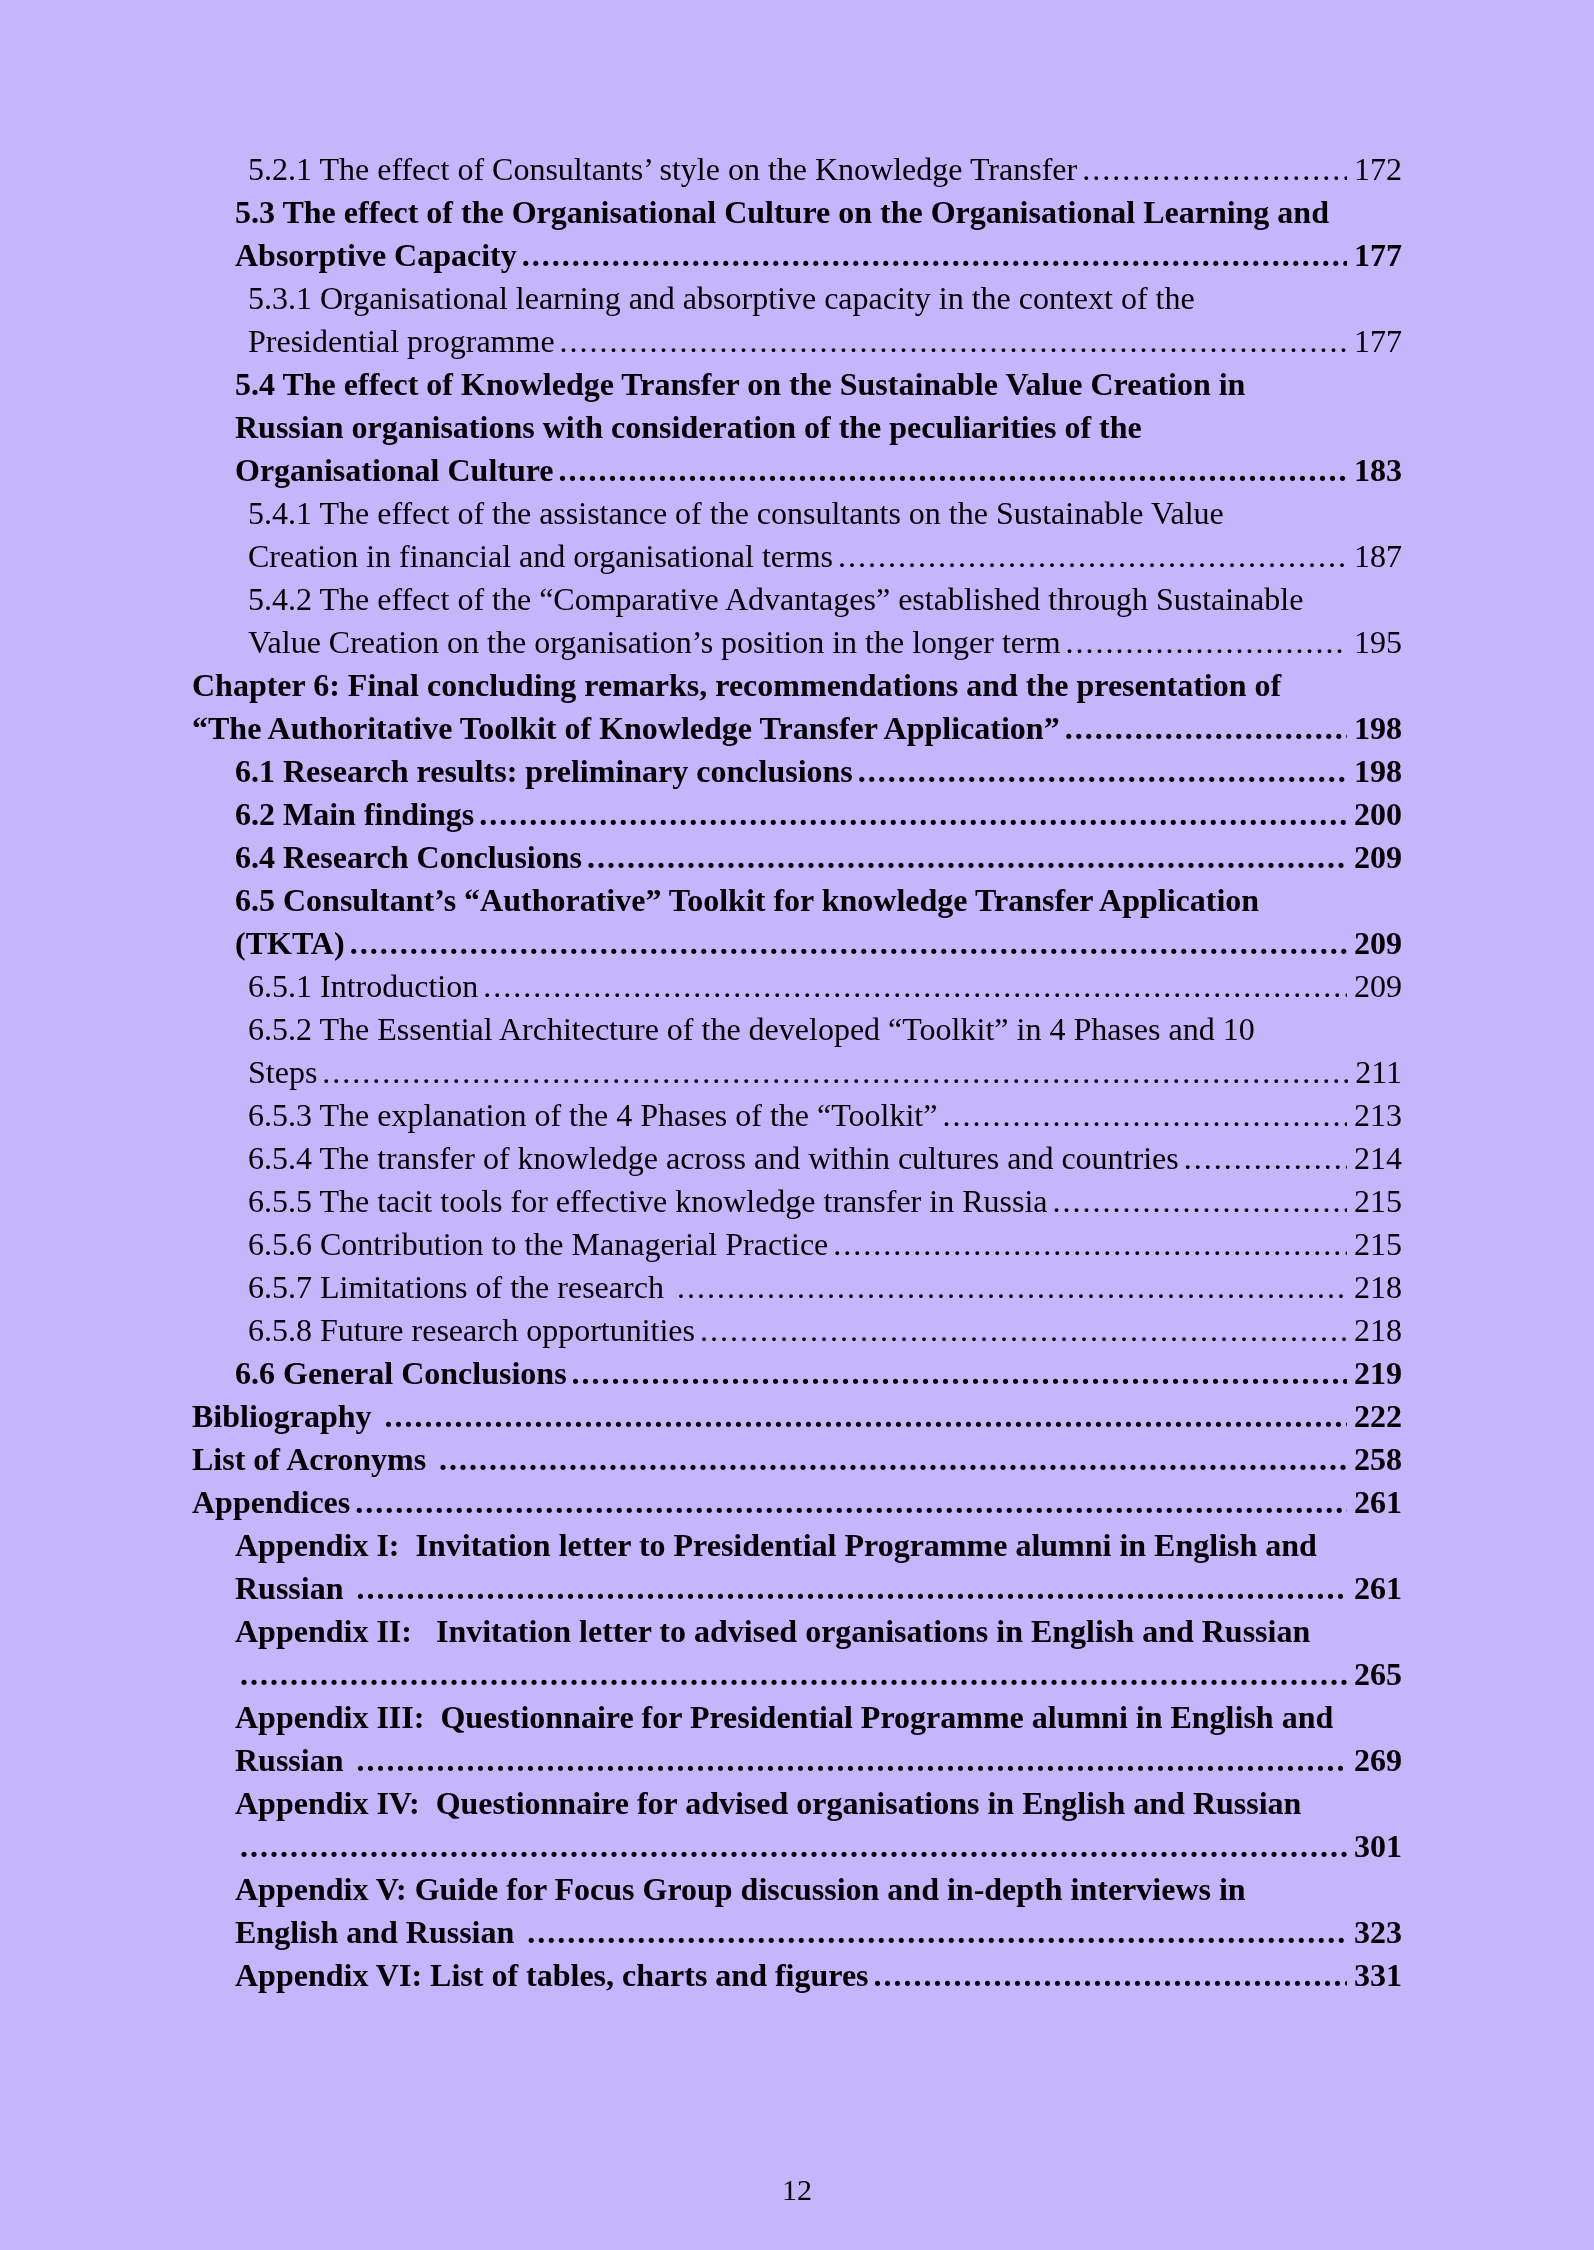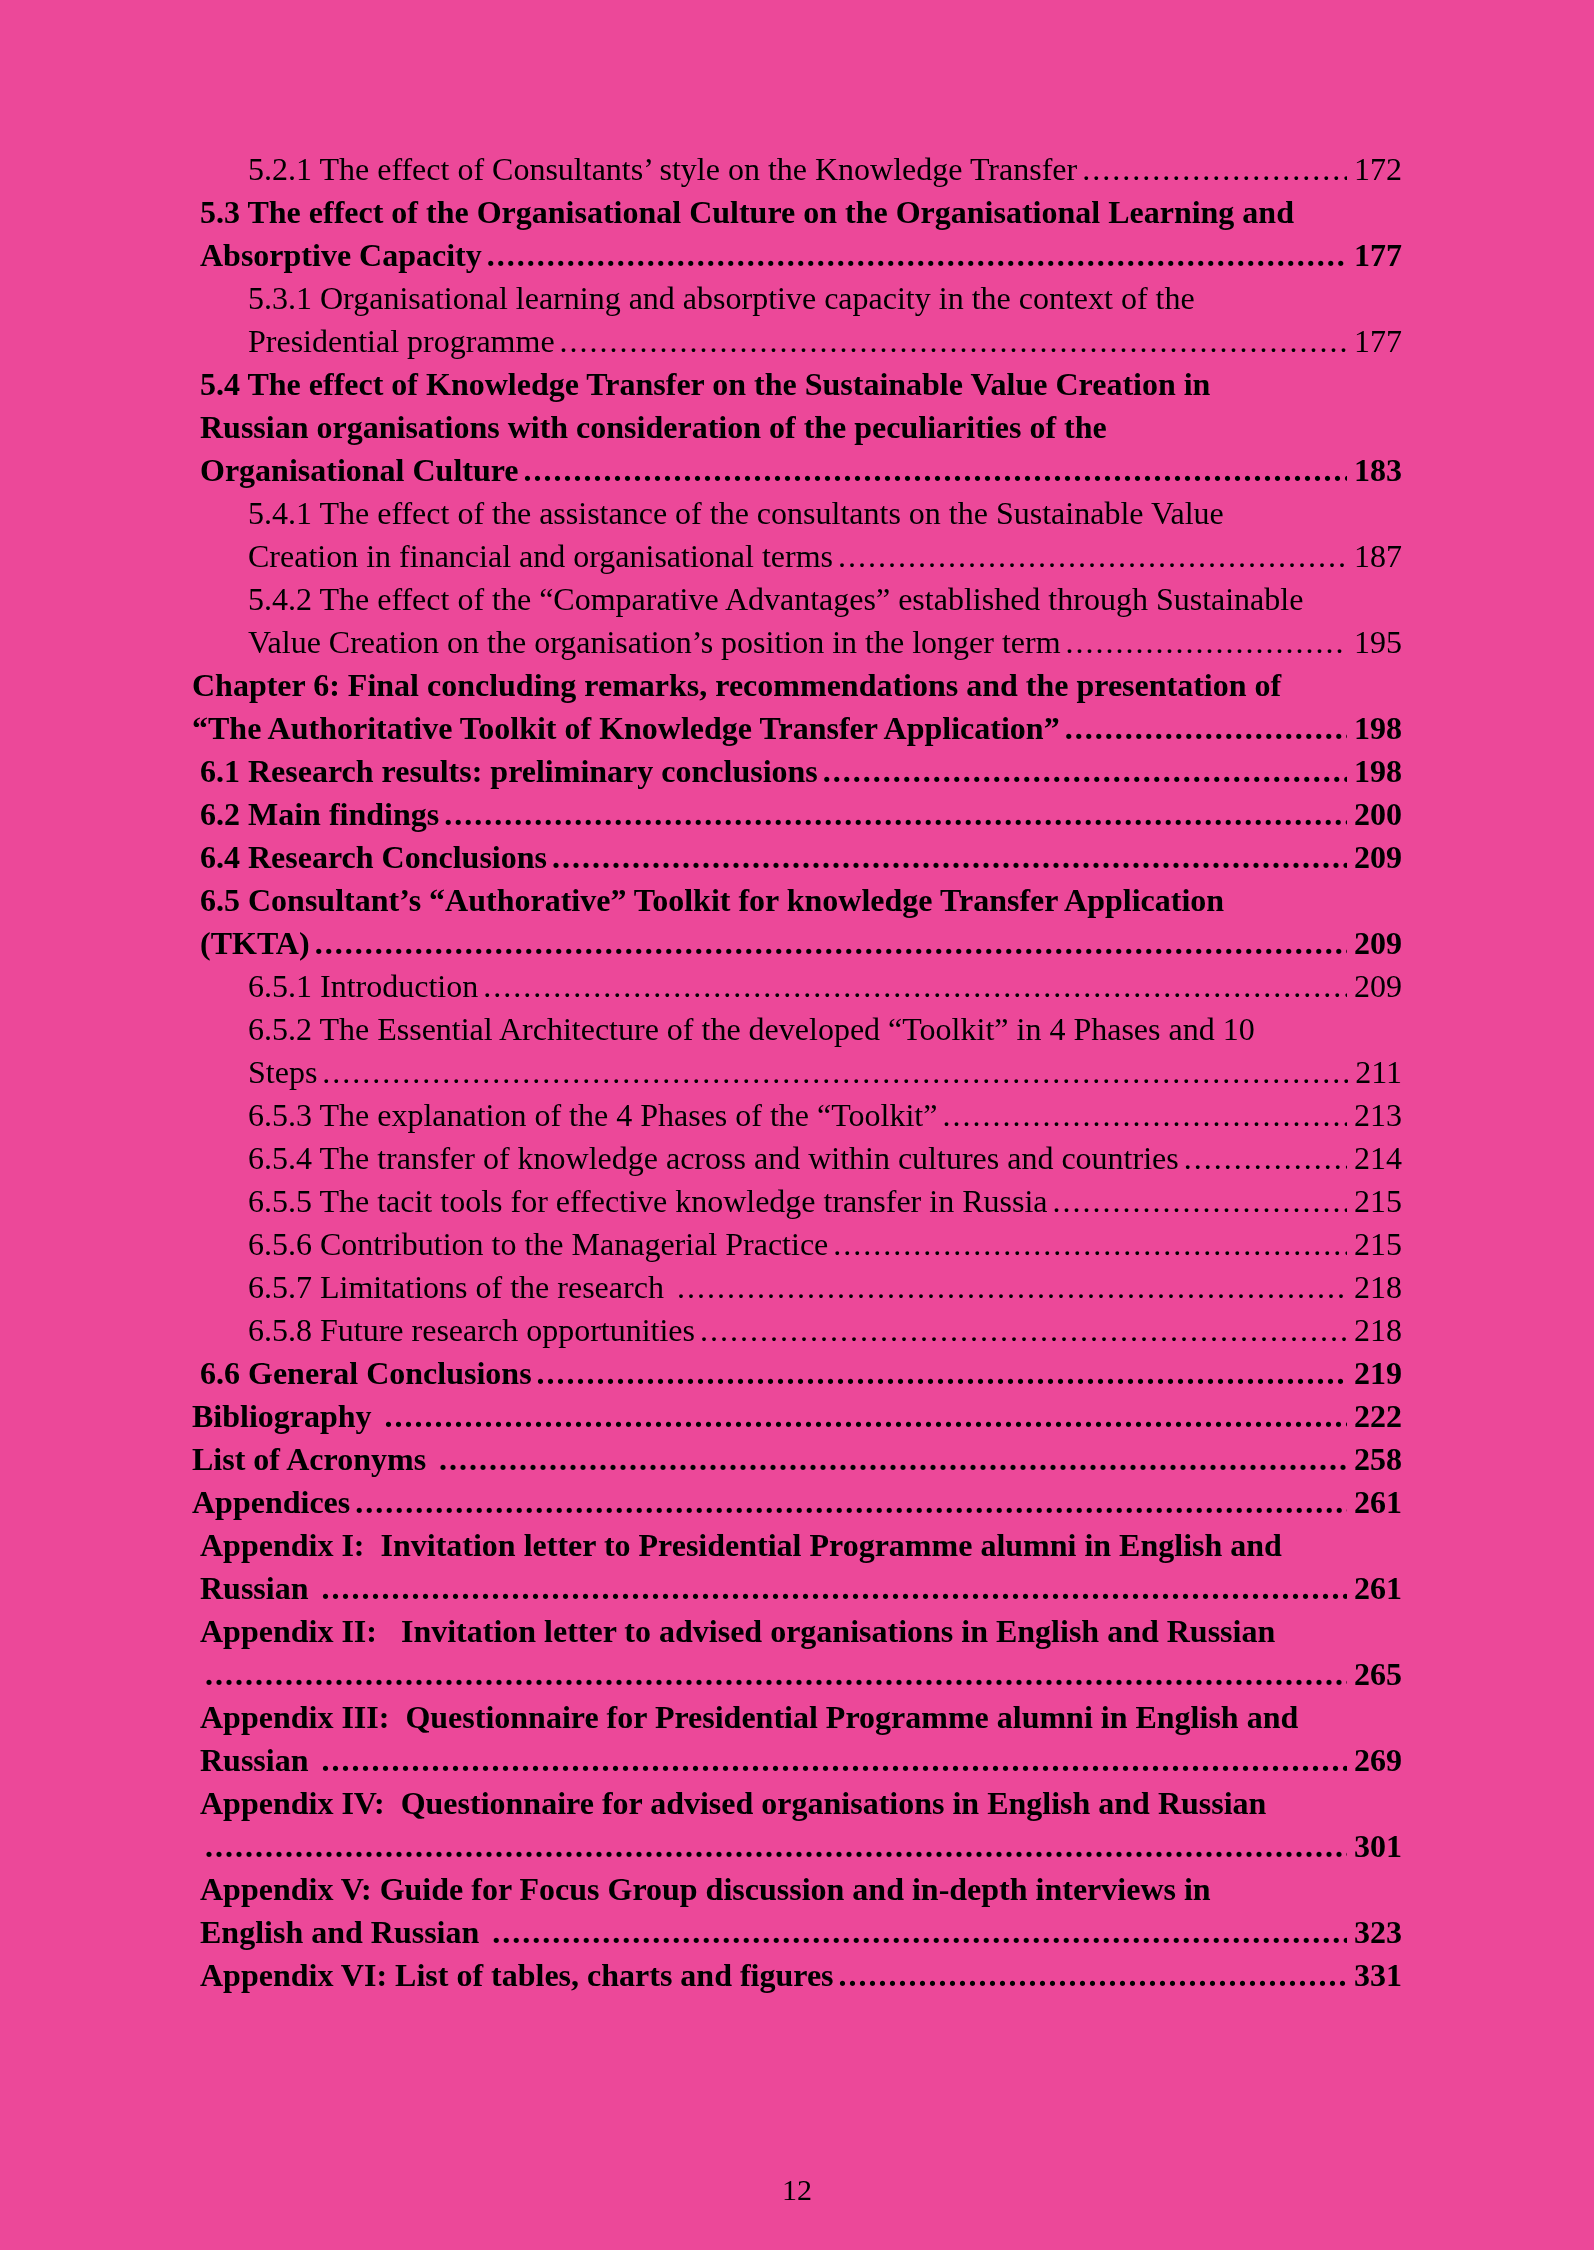--- a/index.html
+++ b/index.html
@@ -5,36 +5,36 @@
   * { box-sizing: border-box; }
   html, body {
     margin: 0;
     padding: 0;
     background: #ffffff;
   }
   .page {
     position: relative;
     width: 1594px;
     height: 2250px;
-    background: #ec4899;
+    background: #c4b5fd;
     color: #000000;
     font-family: "Liberation Serif", "DejaVu Serif", serif;
     overflow: hidden;
   }
   .toc {
     position: absolute;
     left: 192px;
     top: 148px;
     width: 1210px;
     font-size: 32px;
     line-height: 43px;
     white-space: pre;
   }
   .toc-entry { position: relative; }
-  .toc-entry.lvl1 { margin-left: 8px; }
+  .toc-entry.lvl1 { margin-left: 43px; }
   .toc-entry.lvl2 { margin-left: 56px; }
   .toc-entry.bold { font-weight: 700; }
   .toc-entry.gap { }
   .line { min-height: 43px; }
   .line.last {
     display: flex;
     align-items: baseline;
   }
   .t { flex: 0 0 auto; }
   .fill {

